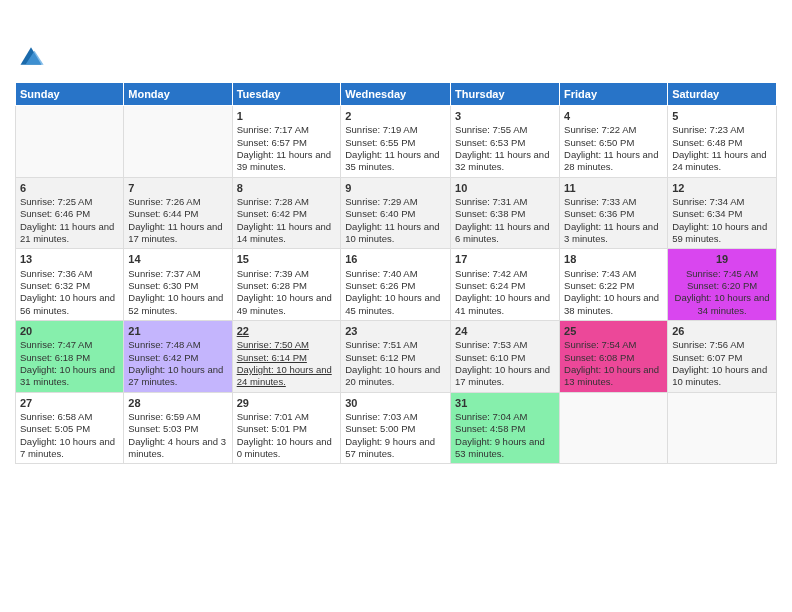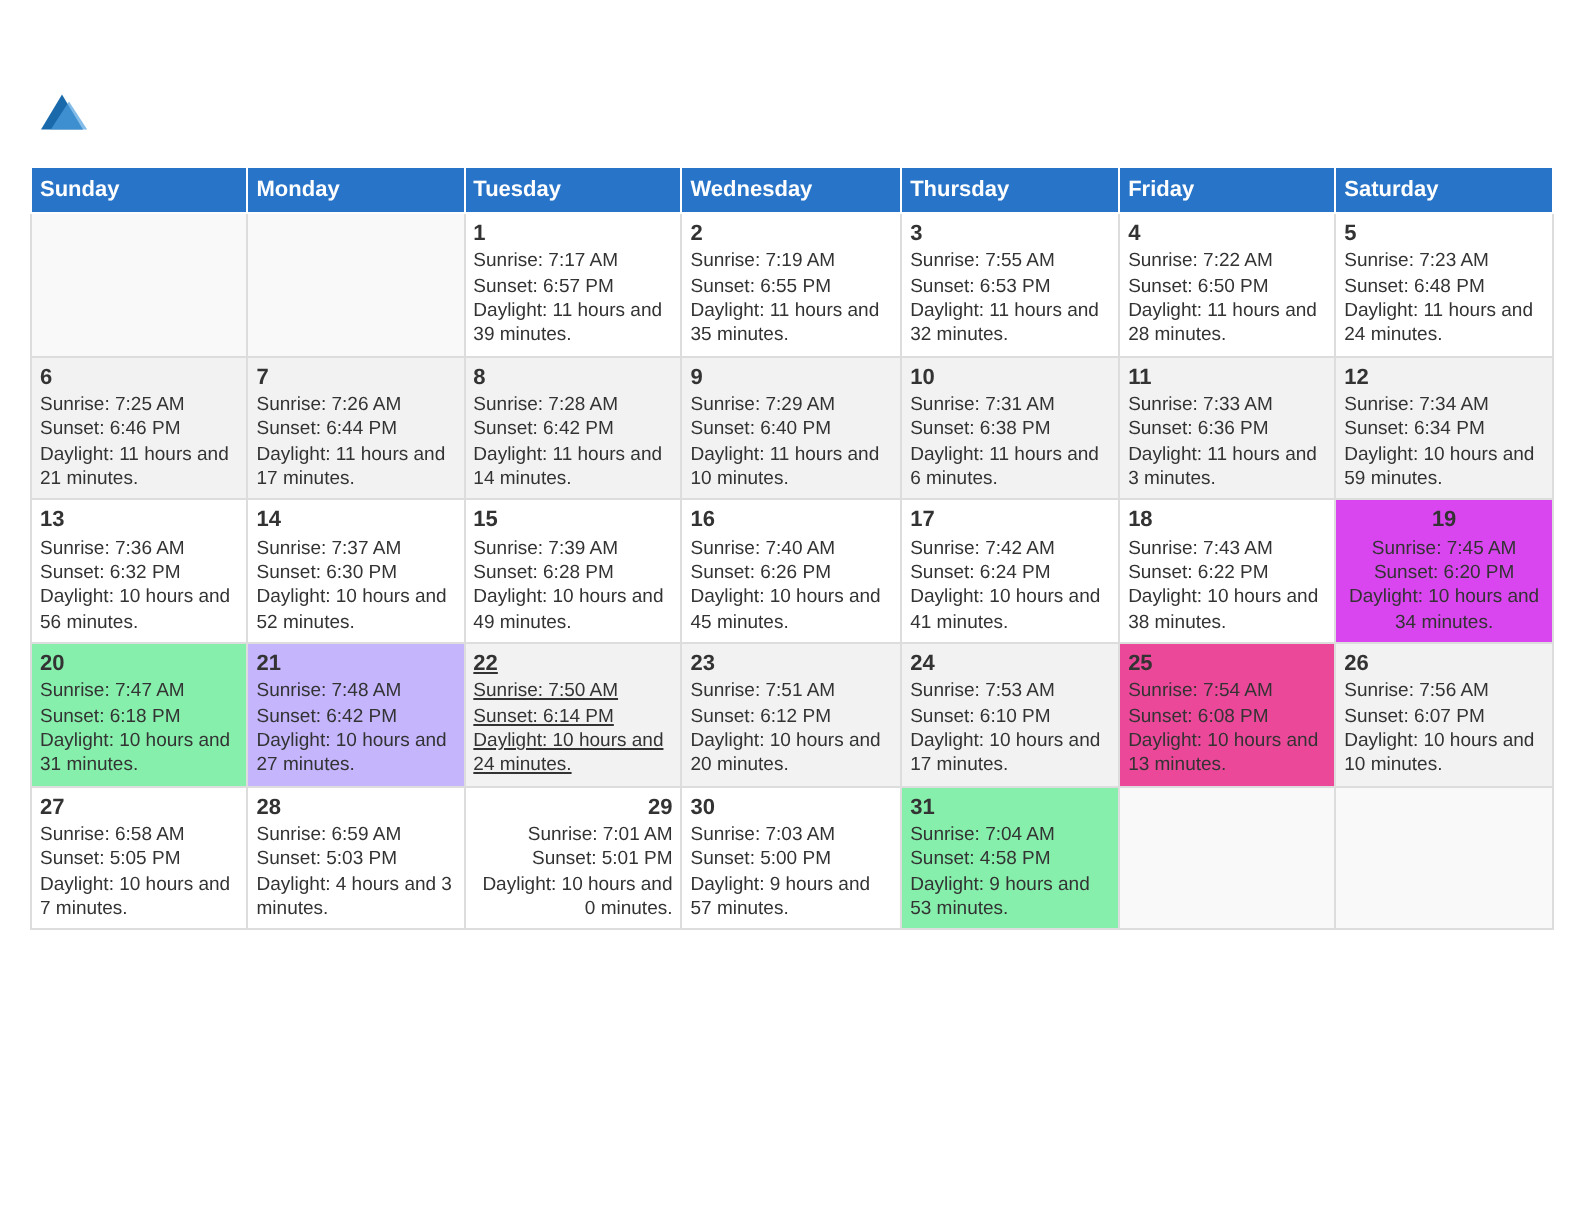--- a/index.html
+++ b/index.html
@@ -248,21 +248,21 @@
         </tr>
         <tr>
           <td style="background: rgb(255, 255, 255);">
             <span class="day-number">27</span>
             <div class="day-info"><span>Sunrise: 6:58 AM</span><br><span>Sunset: 5:05 PM</span><br><span>Daylight: 10 hours and 7 minutes.</span></div>
           </td>
           <td style="background: rgb(255, 255, 255);">
             <span class="day-number">28</span>
             <div class="day-info"><span>Sunrise: 6:59 AM</span><br><span>Sunset: 5:03 PM</span><br><span>Daylight: 4 hours and 3 minutes.</span></div>
           </td>
-          <td style="background: rgb(255, 255, 255); text-align: right;">
+          <td style="background: rgb(255, 255, 255);">
             <span class="day-number">29</span>
             <div class="day-info"><span>Sunrise: 7:01 AM</span><br><span>Sunset: 5:01 PM</span><br><span>Daylight: 10 hours and 0 minutes.</span></div>
           </td>
           <td style="background: rgb(255, 255, 255);">
             <span class="day-number">30</span>
             <div class="day-info"><span>Sunrise: 7:03 AM</span><br><span>Sunset: 5:00 PM</span><br><span>Daylight: 9 hours and 57 minutes.</span></div>
           </td>
           <td style="background: #86efac;">
             <span class="day-number">31</span>
             <div class="day-info"><span>Sunrise: 7:04 AM</span><br><span>Sunset: 4:58 PM</span><br><span>Daylight: 9 hours and 53 minutes.</span></div>

